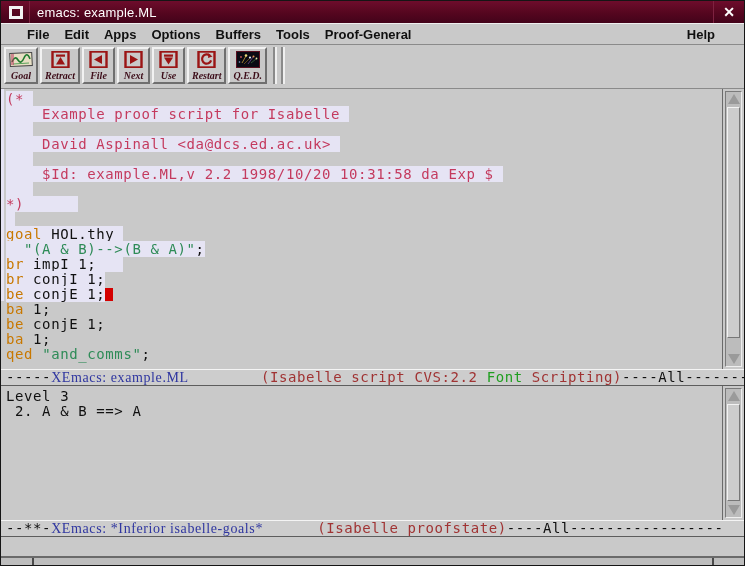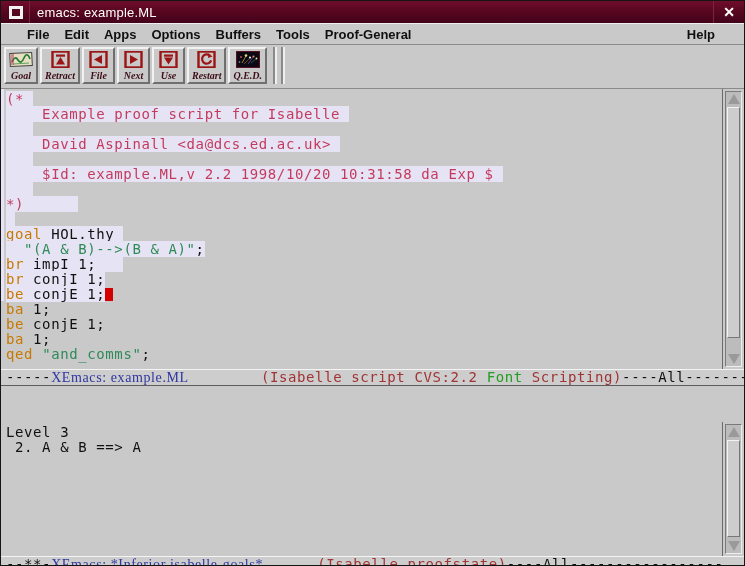--- a/index.html
+++ b/index.html
@@ -40,21 +40,21 @@
   }
   .tool-label {
     font-family:"Liberation Serif", serif; font-style:italic; font-weight:bold;
     font-size:10px; color:#3c0c18; line-height:10px; white-space:nowrap;
   }
   .tool-sep { width:3px; height:37px; margin-left:4px;
     border-left:2px solid #8a8a8a; border-right:2px solid #efefef; }
   
   .buffer-row { display:flex; background:#c9c9c9; position:relative; }
   .buffer-row.script { height:280px; }
-  .buffer-row.goals  { height:134px;margin-top:36px; }
+  .buffer-row.goals  { height:134px; }
   .textarea { flex:1; overflow:hidden; padding:3px 0 0 5px; position:relative; }
   .line {
     height:15px; line-height:15px; white-space:pre;
     font-family:"DejaVu Sans Mono", monospace; font-size:14px; letter-spacing:0.6px;
   }
   .c-pl  { color:#101010; }
   .c-cm  { color:#c43a5e; }
   .c-kw  { color:#c87800; }
   .c-st  { color:#2e8b57; }
   .c-mlb { color:#2f36a0;font-family:Liberation Serif, serif; }

